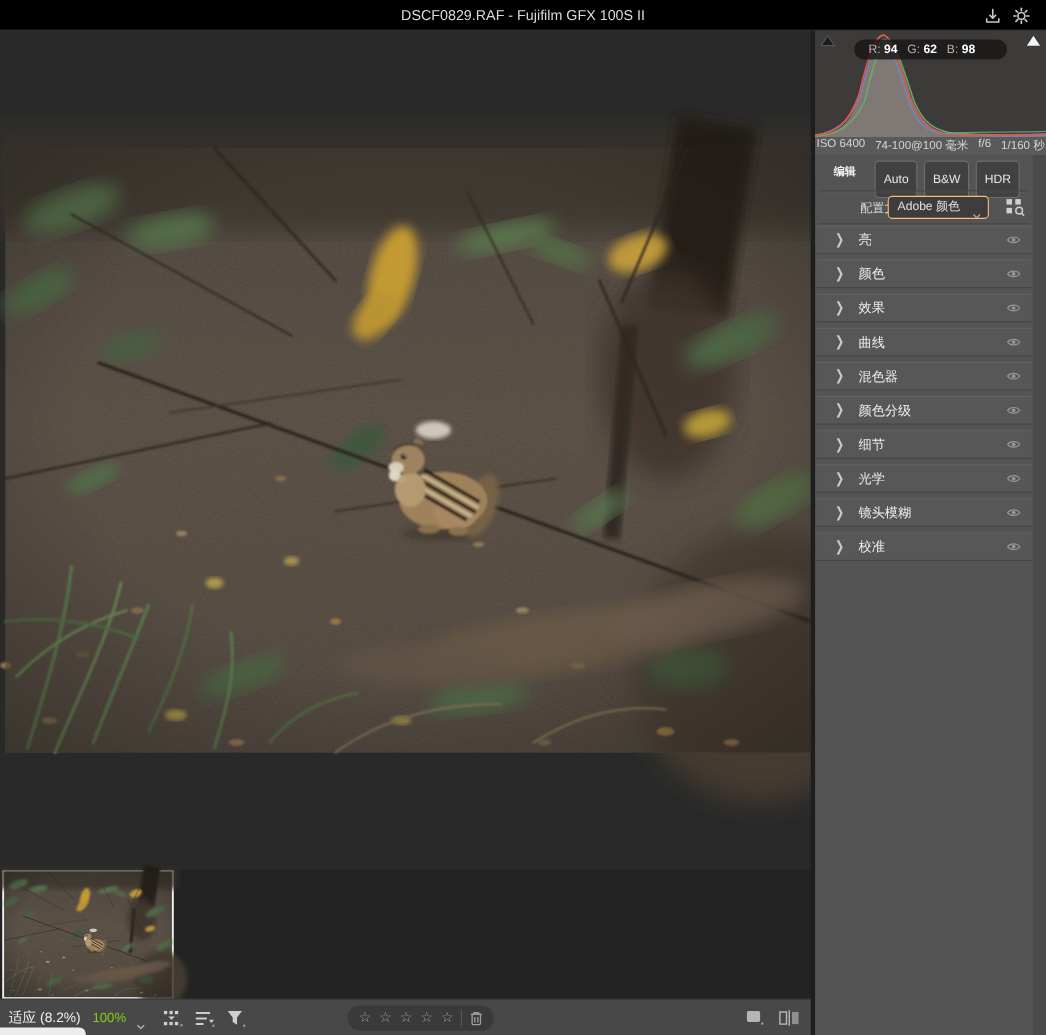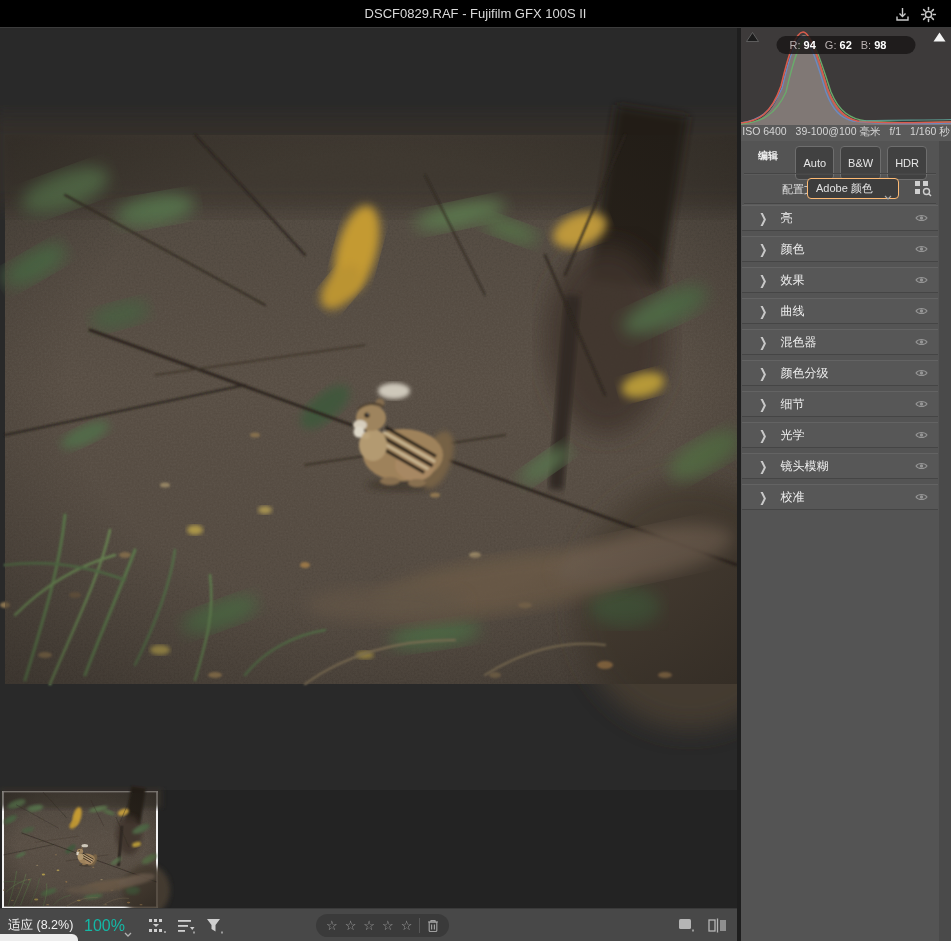--- a/index.html
+++ b/index.html
@@ -20,21 +20,21 @@
   .panel-gutter { position:absolute; left:737px; top:28px; width:4px; height:913px; background:#1e1e1e; }
 
   
   .filmstrip { position:absolute; left:0; top:762px; width:741px; height:118px; background:#232323; }
   .thumb { position:absolute; left:2px; top:1px; width:156px; height:117px; border:2px solid #f2f2f2; background:#111; }
   .thumb svg { display:block; }
 
   
   .statusbar { position:absolute; left:0; top:880px; width:741px; height:33px; background:#484848; border-top:1px solid #3a3a3a; }
   .fit-btn { position:absolute; left:8px; top:0; height:30px; line-height:33px; font-size:12.5px; color:#f0f0f0; cursor:pointer; }
-  .zoom-btn { position:absolute; left:84px; top:0; height:33px; line-height:33px; font-size:16px; color:#14b8a6; cursor:pointer; }
+  .zoom-btn { position:absolute; left:84px; top:0; height:33px; line-height:33px; font-size:12px; color:#84cc16; cursor:pointer; }
   .zoom-chev { position:absolute; left:124px; top:14px; }
   .sb-icon { position:absolute; top:9px; cursor:pointer; }
   .sb-icon.grid { left:148px; }
   .sb-icon.sort { left:178px; }
   .sb-icon.filter { left:206px; }
   .stars-pill { position:absolute; left:316px; top:5px; height:23px; border-radius:12px; background:#3a3a3a; display:flex; align-items:center; padding:0 10px; gap:7px; }
   .star { color:#9f9f9f; font-size:13px; line-height:23px; cursor:pointer; font-family:"DejaVu Sans",sans-serif; }
   .pill-sep { width:1px; height:15px; background:#575757; }
   .sb-icon.fillsq { left:678px; }
   .sb-icon.ba { left:708px; }
@@ -360,22 +360,22 @@
             <path d="M0.5 9.5 L6.5 0.5 L12.5 9.5 Z" fill="#f5f5f5"></path>
           </svg>
       </span>
       <div class="rgb-pill">
         <span>R:</span>&nbsp;<b>94</b><span>G:</span>&nbsp;<b>62</b><span>B:</span>&nbsp;<b>98</b>
       </div>
     </div>
 
     <div class="exifbar">
       <span>ISO 6400</span>
-      <span>39-100@100 毫米</span>
-      <span>f/1</span>
+      <span>74-100@100 毫米</span>
+      <span>f/6</span>
       <span>1/160 秒</span>
     </div>
 
     <div class="scroll-gutter"></div>
 
     <div class="edit-row">
       <span class="edit-title">编辑</span>
       <span class="edit-btns">
         <button class="ebtn">Auto</button>
         <button class="ebtn">B&amp;W</button>

